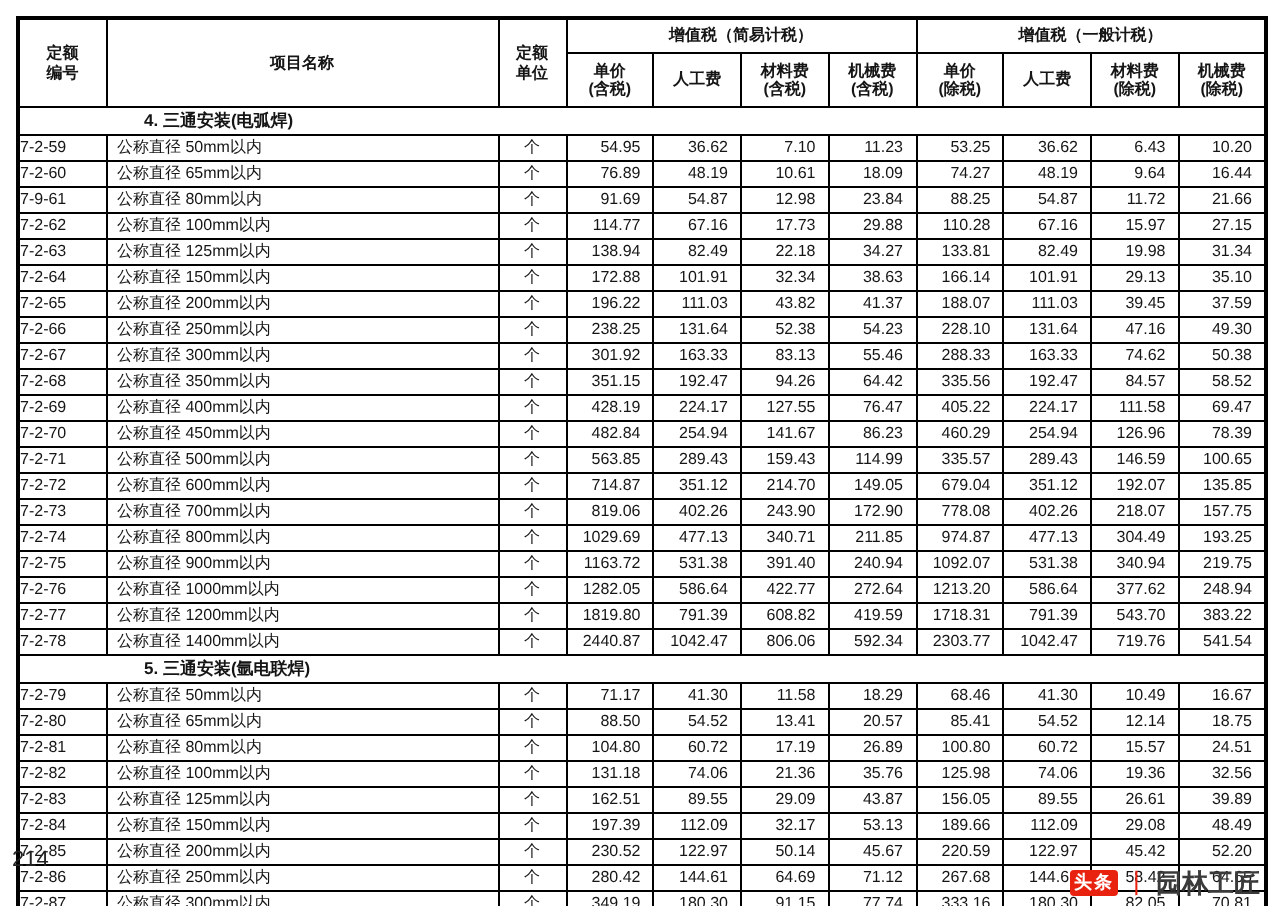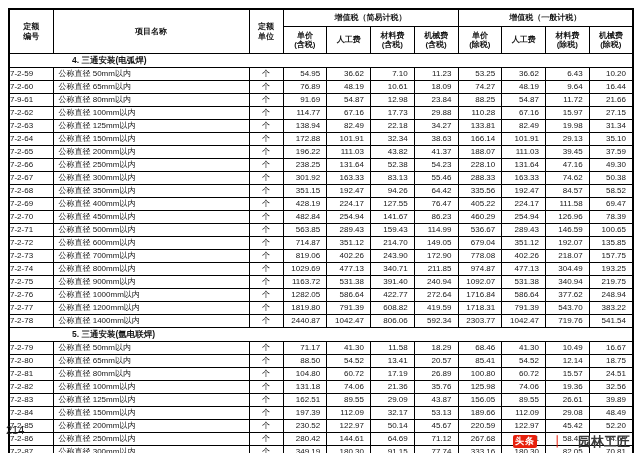--- a/index.html
+++ b/index.html
@@ -23,21 +23,21 @@
   .quota tbody td{font-size:8px;height:12px;line-height:12px;padding:0;white-space:nowrap;}
   .quota td.c-no{text-align:left;}
   .quota td.c-name{text-align:left;padding-left:5px;}
   .quota td.c-unit{text-align:center;}
   .quota td.c-num{text-align:right;padding-right:6px;}
   .quota tr.section-row td{
     font-weight:bold;text-align:left;padding-left:62px;height:13px;line-height:13px;font-size:8.5px;
   }
   .page-num{position:absolute;left:6px;top:424px;font-size:11px;color:#222;}
   .watermark{
-    position:absolute;right:10px;bottom:5px;display:flex;align-items:flex-start;gap:14px;
+    position:absolute;right:10px;bottom:5px;display:flex;align-items:flex-start;gap:3px;
     font-size:13px;font-weight:bold;line-height:1;
   }
   .tt-badge{
     background:#e8220e;color:#fff;font-size:9px;font-weight:bold;
     padding:2px 2px;border-radius:2px;letter-spacing:1px;
   }
   .wm-sep{color:#e8220e;font-weight:normal;}
   .wm-name{color:#3a3a3a;}
 </style>
 </head>
@@ -247,21 +247,21 @@
           <td class="c-num">78.39</td>
         </tr>
         <tr>
           <td class="c-no">7-2-71</td>
           <td class="c-name">公称直径 500mm以内</td>
           <td class="c-unit">个</td>
           <td class="c-num">563.85</td>
           <td class="c-num">289.43</td>
           <td class="c-num">159.43</td>
           <td class="c-num">114.99</td>
-          <td class="c-num">536.67</td>
+          <td class="c-num">335.57</td>
           <td class="c-num">289.43</td>
           <td class="c-num">146.59</td>
           <td class="c-num">100.65</td>
         </tr>
         <tr>
           <td class="c-no">7-2-72</td>
           <td class="c-name">公称直径 600mm以内</td>
           <td class="c-unit">个</td>
           <td class="c-num">714.87</td>
           <td class="c-num">351.12</td>
@@ -312,21 +312,21 @@
           <td class="c-num">219.75</td>
         </tr>
         <tr>
           <td class="c-no">7-2-76</td>
           <td class="c-name">公称直径 1000mm以内</td>
           <td class="c-unit">个</td>
           <td class="c-num">1282.05</td>
           <td class="c-num">586.64</td>
           <td class="c-num">422.77</td>
           <td class="c-num">272.64</td>
-          <td class="c-num">1716.84</td>
+          <td class="c-num">1213.20</td>
           <td class="c-num">586.64</td>
           <td class="c-num">377.62</td>
           <td class="c-num">248.94</td>
         </tr>
         <tr>
           <td class="c-no">7-2-77</td>
           <td class="c-name">公称直径 1200mm以内</td>
           <td class="c-unit">个</td>
           <td class="c-num">1819.80</td>
           <td class="c-num">791.39</td>

